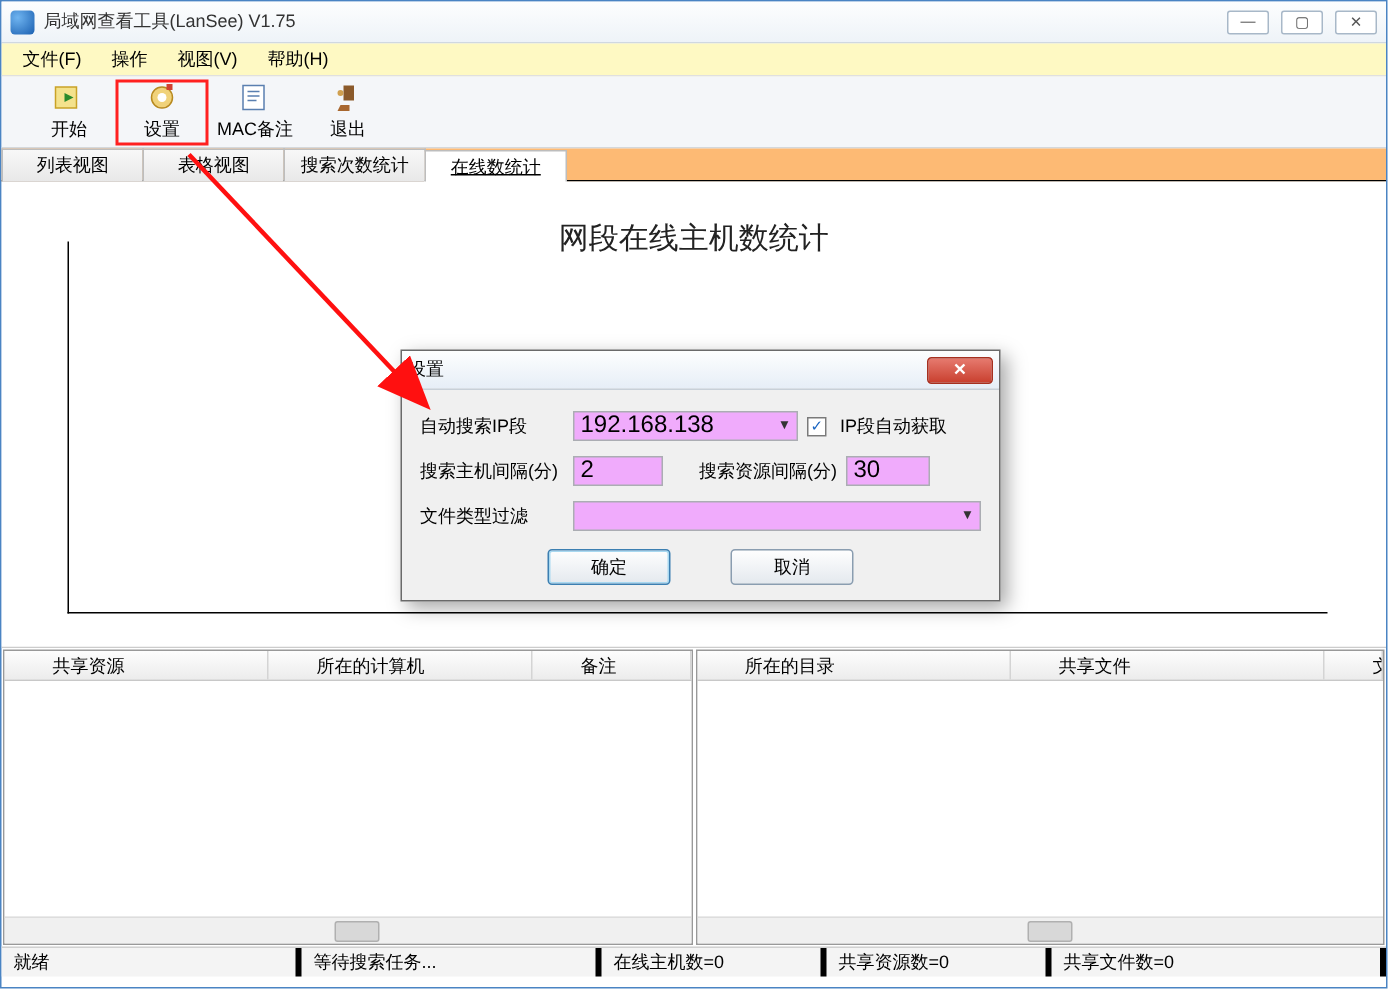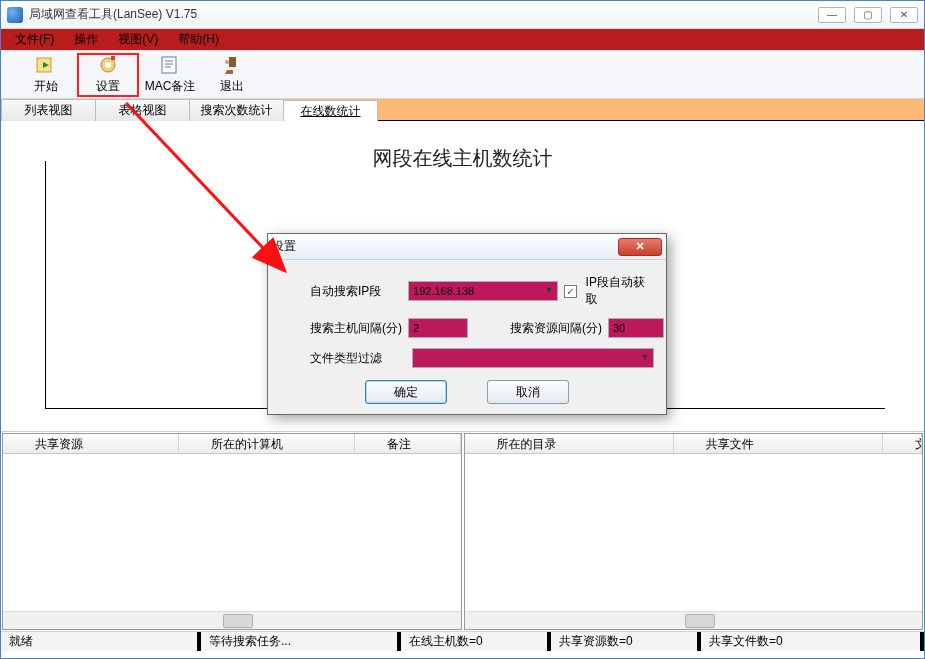--- a/index.html
+++ b/index.html
@@ -5,21 +5,21 @@
 * { box-sizing: border-box; margin: 0; padding: 0; font-family: "Microsoft YaHei", Tahoma, sans-serif; }
 body { background: #fff; width: 925px; height: 659px; overflow: hidden; border: 1px solid #4a84c3; position: relative; }
 
 
 .title-bar { height: 28px; background: linear-gradient(#fdfefe, #eef3f8); border-bottom: 1px solid #d0d8e0; display: flex; align-items: center; padding: 0 6px; font-size: 12px; color: #333; }
 .title-bar .app-icon { width: 16px; height: 16px; margin-right: 6px; background: radial-gradient(circle at 30% 30%, #6fb4f0, #1a5fb0); border-radius: 3px; }
 .title-bar .window-controls { margin-left: auto; display: flex; gap: 8px; }
 .win-btn { width: 28px; height: 16px; border: 1px solid #a8b8c8; border-radius: 2px; background: #fff; display: flex; align-items: center; justify-content: center; font-size: 10px; color: #555; cursor: default; }
 
 
-.menu-bar { height: 22px; background: #b91c1c; border-bottom: 1px solid #e0e0e0; display: flex; align-items: center; padding: 0 4px; font-size: 12px; }
+.menu-bar { height: 22px; background: #fef9c3; border-bottom: 1px solid #e0e0e0; display: flex; align-items: center; padding: 0 4px; font-size: 12px; }
 .menu-item { padding: 2px 10px; cursor: default; }
 
 
 .toolbar { height: 48px; background: #f4f6f9; border-bottom: 1px solid #d4d8dc; display: flex; align-items: center; padding: 2px 14px; }
 .tool-btn { width: 62px; height: 44px; display: flex; flex-direction: column; align-items: center; justify-content: center; font-size: 12px; cursor: default; }
 .tool-btn.highlight { border: 2px solid #ff2020; }
 .tool-icon { width: 22px; height: 22px; margin-bottom: 2px; }
 
 
 .tab-strip { height: 22px; background: #fdba74; display: flex; border-bottom: 1px solid #000000; font-size: 12px; }
@@ -43,22 +43,22 @@
 
 .status-bar { height: 20px; background: #f4f4f4; border-top: 1px solid #d0d0d0; display: flex; font-size: 12px; align-items: center; }
 .status-cell { padding: 0 8px; border-right: 4px solid #000000; height: 100%; display: flex; align-items: center; }
 
 
 .dialog { position: absolute; left: 266px; top: 232px; width: 400px; background: #f0f0f0; border: 1px solid #6a6a6a; box-shadow: 4px 4px 12px rgba(0,0,0,0.35); font-size: 12px; }
 .dlg-titlebar { height: 26px; background: linear-gradient(#fdfefe,#e6eef7); border-bottom: 1px solid #c8d0d8; display: flex; align-items: center; padding: 0 4px; }
 .dlg-close { margin-left: auto; width: 44px; height: 18px; background: linear-gradient(#e67a6f,#c9402f); border: 1px solid #a63020; border-radius: 3px; display: flex; align-items: center; justify-content: center; color: #fff; font-weight: bold; font-size: 11px; }
 .dlg-body { padding: 14px 12px 10px 12px; }
 .dlg-row { display: flex; align-items: center; margin-bottom: 10px; gap: 6px; }
-.dlg-label { width: 96px; text-align: left; white-space: nowrap; margin-left: 30px; }
-.dlg-input { border: 1px solid #abadb3; background: #be185d; height: 20px; padding: 1px 4px; font-size: 11px; }
+.dlg-label { width: 96px; text-align: left; white-space: nowrap; }
+.dlg-input { border: 1px solid #abadb3; background: #f0abfc; height: 20px; padding: 1px 4px; font-size: 16px; }
 .combo { position: relative; }
 .combo .caret { position: absolute; right: 2px; top: 2px; width: 14px; height: 14px; display: flex; align-items: center; justify-content: center; font-size: 9px; color: #333; }
 .chk { width: 13px; height: 13px; border: 1px solid #7a7a7a; background: #fff; display: inline-flex; align-items: center; justify-content: center; font-size: 10px; color: #1863c0; margin-right: 3px; }
 .dlg-buttons { display: flex; justify-content: center; gap: 40px; margin-top: 12px; }
 .dlg-btn { width: 82px; height: 24px; border: 1px solid #8a9db0; background: linear-gradient(#fefefe,#e4e9ee); border-radius: 3px; display: flex; align-items: center; justify-content: center; cursor: default; }
 .dlg-btn.primary { border: 1px solid #3c7fb1; box-shadow: inset 0 0 0 1px #a8d8f0; }
 
 
 .arrow-svg { position: absolute; left: 0; top: 0; pointer-events: none; }
 

